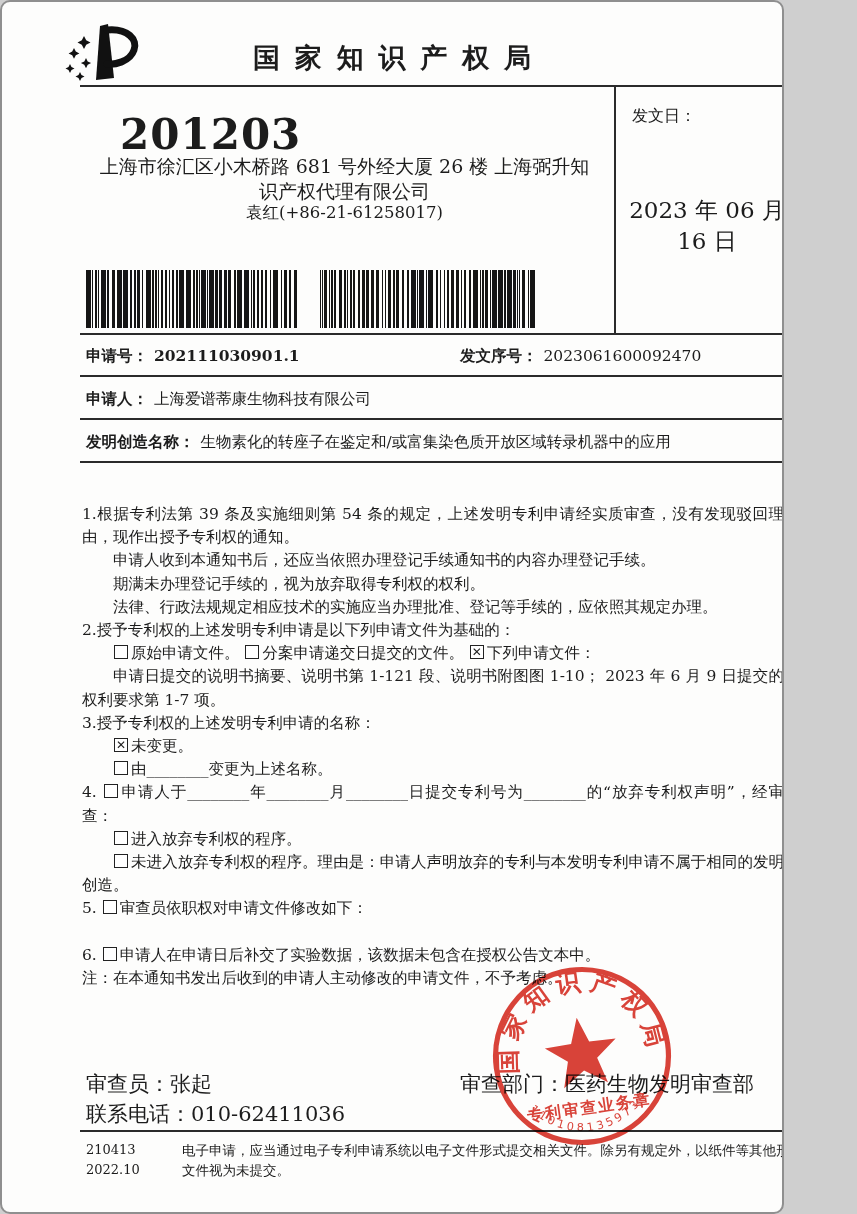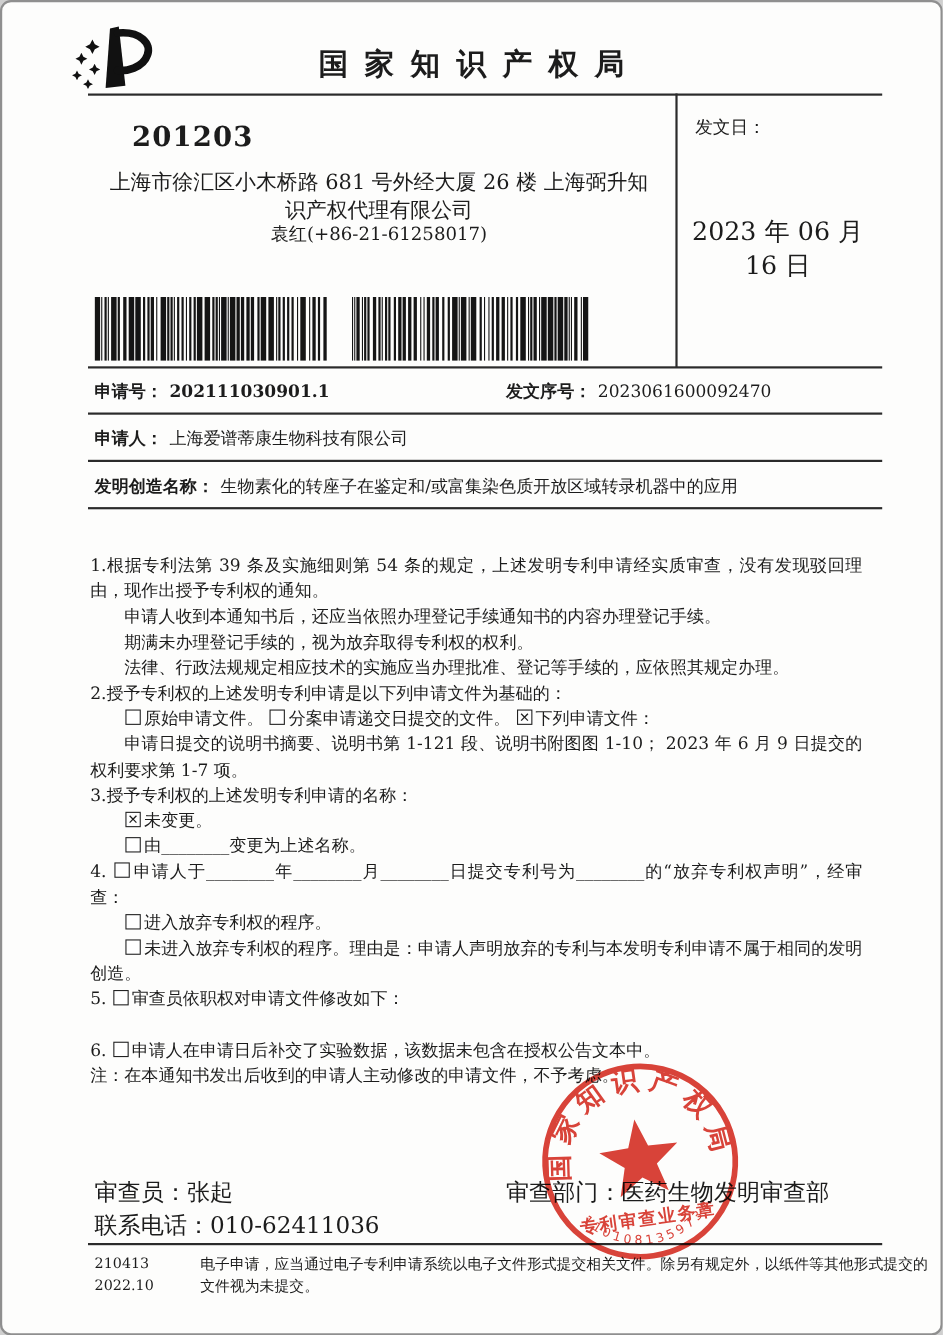--- a/index.html
+++ b/index.html
@@ -1,37 +1,37 @@
 <!DOCTYPE html>
 <html><head>
 <meta charset="utf-8">
 <style>
   html,body{margin:0;padding:0;background:#cfcfcf;}
   .page{
     position:relative;
-    width:857px;height:1214px;
+    width:784px;height:1214px;
     background:#fdfdfc;
     border:2px solid #8f8f8f;
     border-radius:10px;
     box-sizing:border-box;
     overflow:hidden;
     font-family:"DejaVu Serif","Liberation Serif",serif;
     color:#1c1c1c;
   }
   .rule{position:absolute;background:#2b2b2b;height:2px;left:78px;width:722px;}
   .vrule{position:absolute;background:#2b2b2b;width:2px;}
   
   .header-title{
     position:absolute;top:38px;left:0;width:100%;
     text-align:center;font-size:27px;font-weight:700;
     letter-spacing:0.55em;text-indent:0.55em;
   }
   .logo{position:absolute;left:60px;top:16px;}
   
-  .postcode{position:absolute;left:118px;top:108px;font-size:25px;font-weight:800;letter-spacing:1px;}
+  .postcode{position:absolute;left:118px;top:108px;font-size:42px;font-weight:800;letter-spacing:1px;}
   .addr{position:absolute;left:90px;top:152px;width:505px;text-align:center;font-size:19px;line-height:25px;}
   .contact{position:absolute;left:90px;top:200px;width:505px;text-align:center;font-size:16.5px;}
   
   .issue-label{position:absolute;left:630px;top:104px;font-size:16px;}
   .issue-date{position:absolute;left:615px;top:193px;width:180px;text-align:center;font-size:23px;}
   
   .barcode{position:absolute;top:268px;height:58px;}
   
   .fieldrow{position:absolute;font-size:15.5px;white-space:nowrap;}
   .fieldrow .lab{font-weight:700;}

